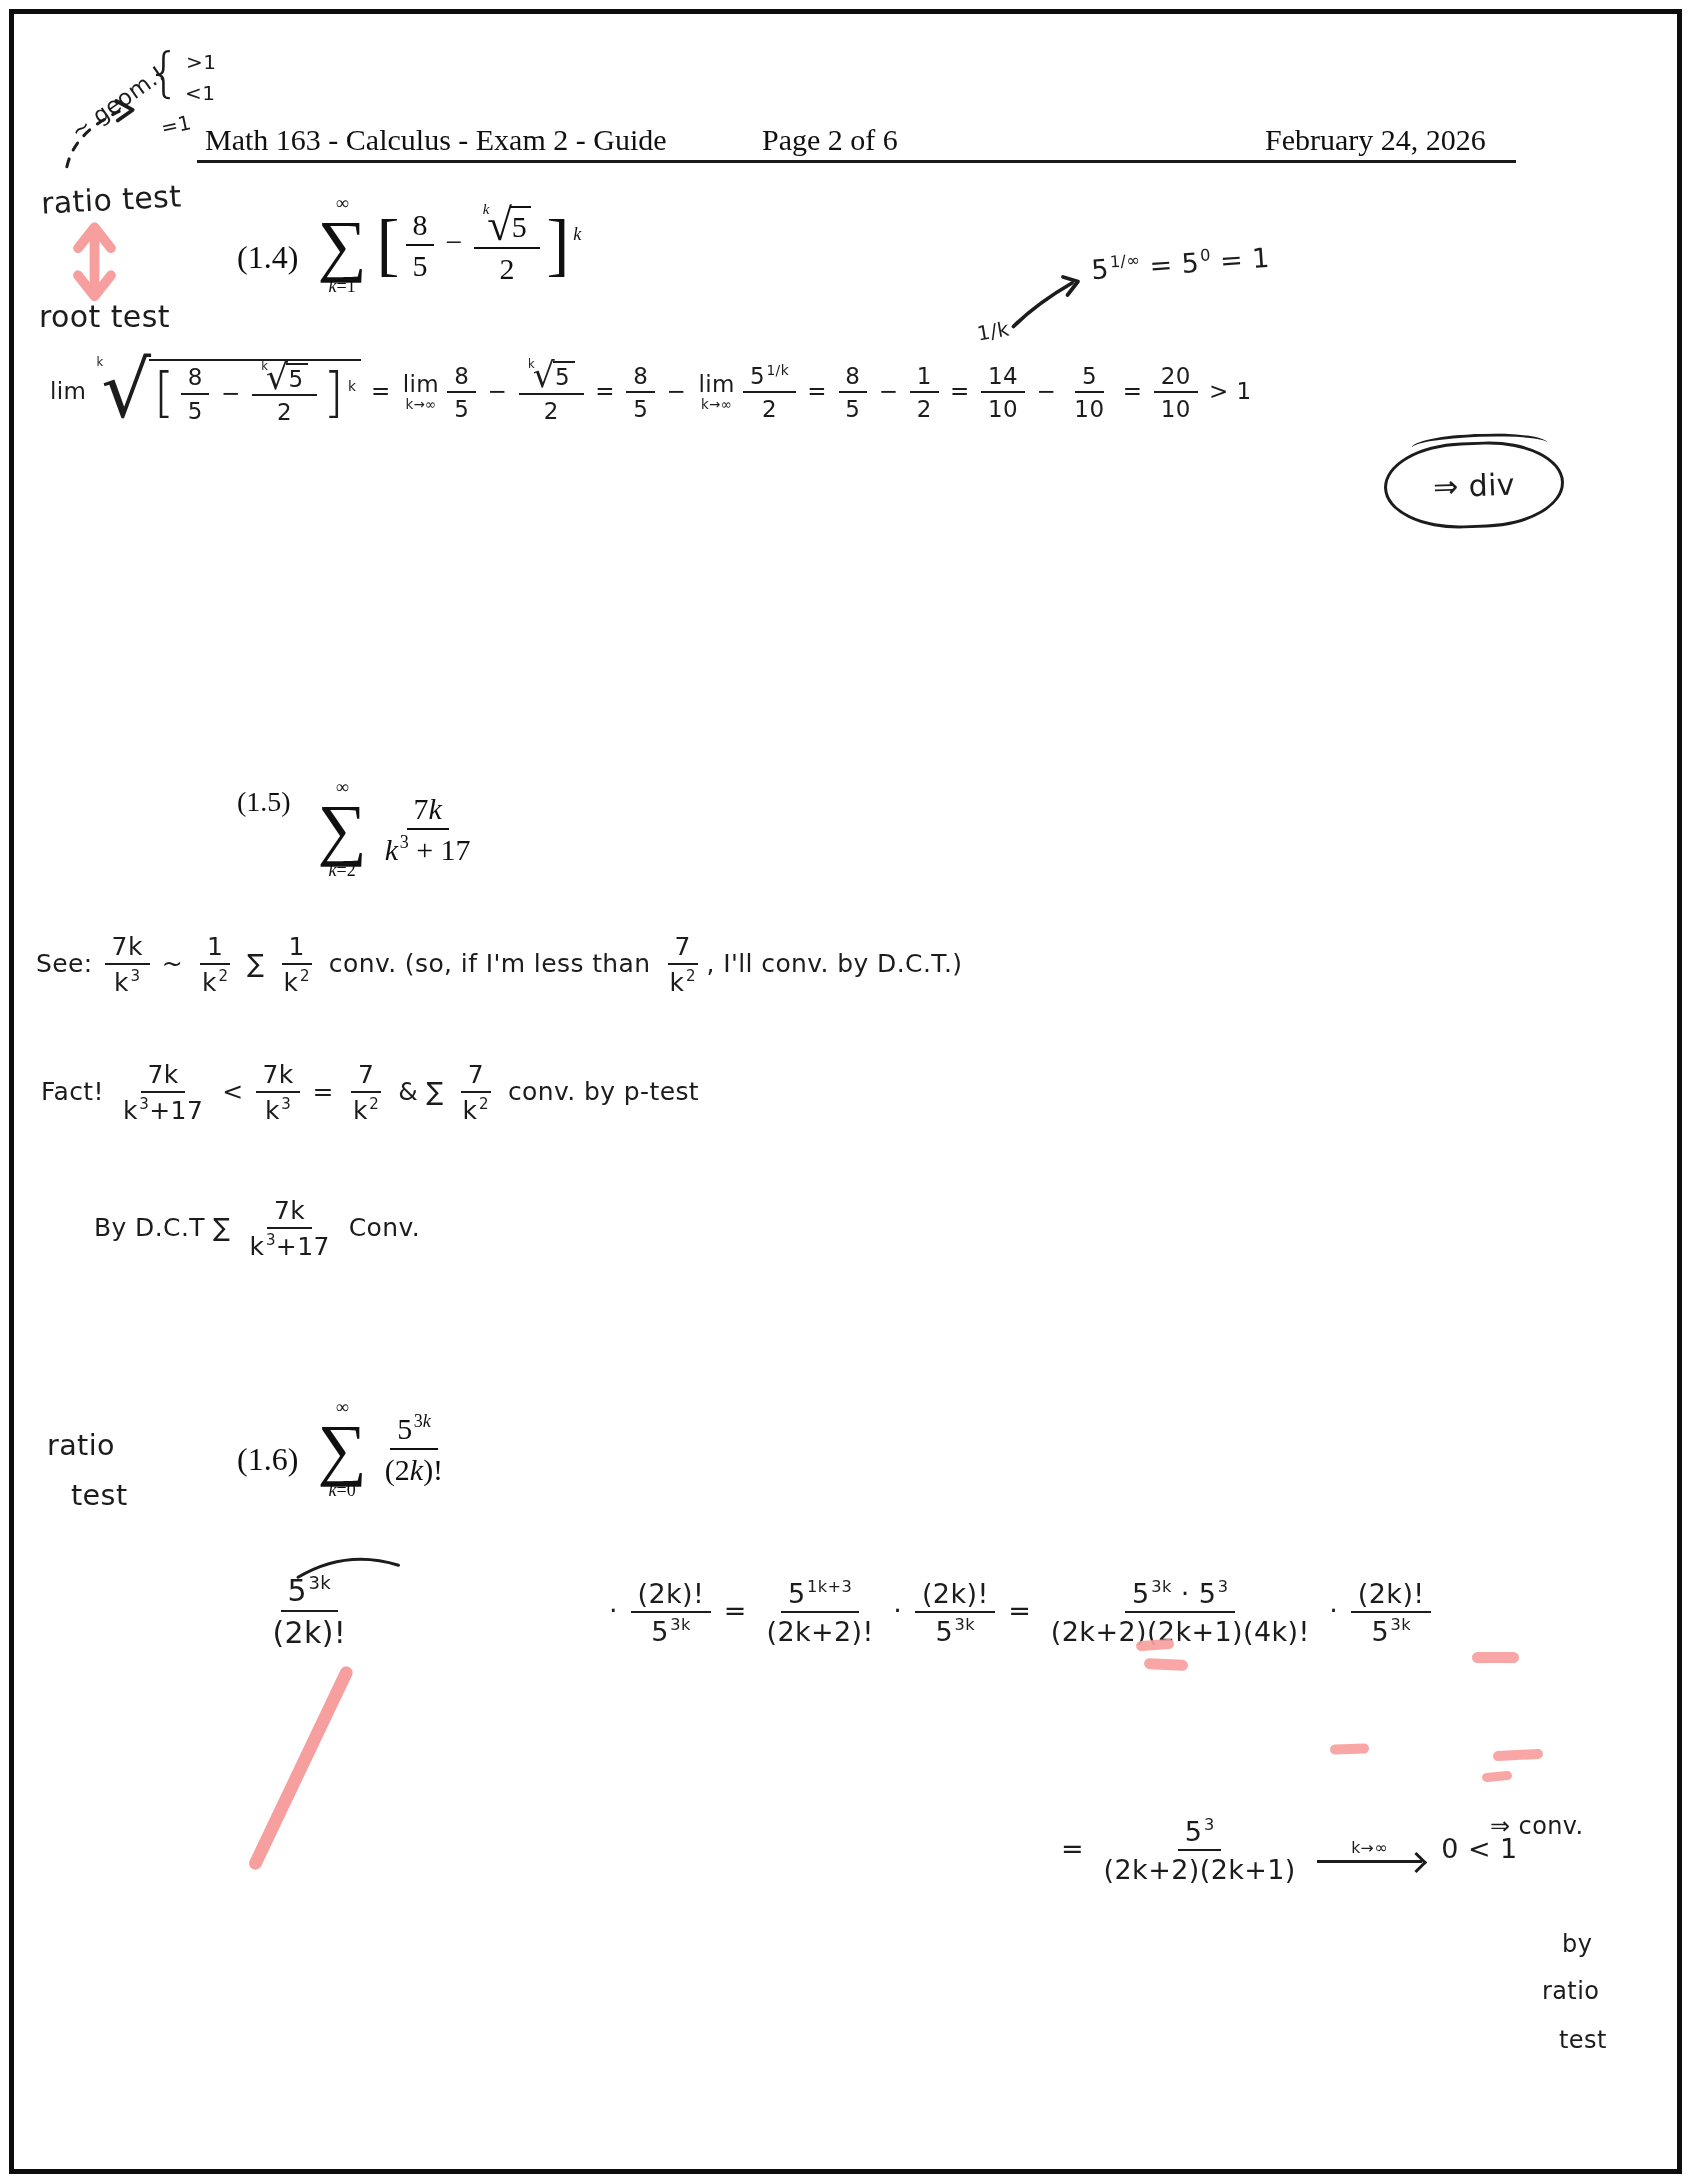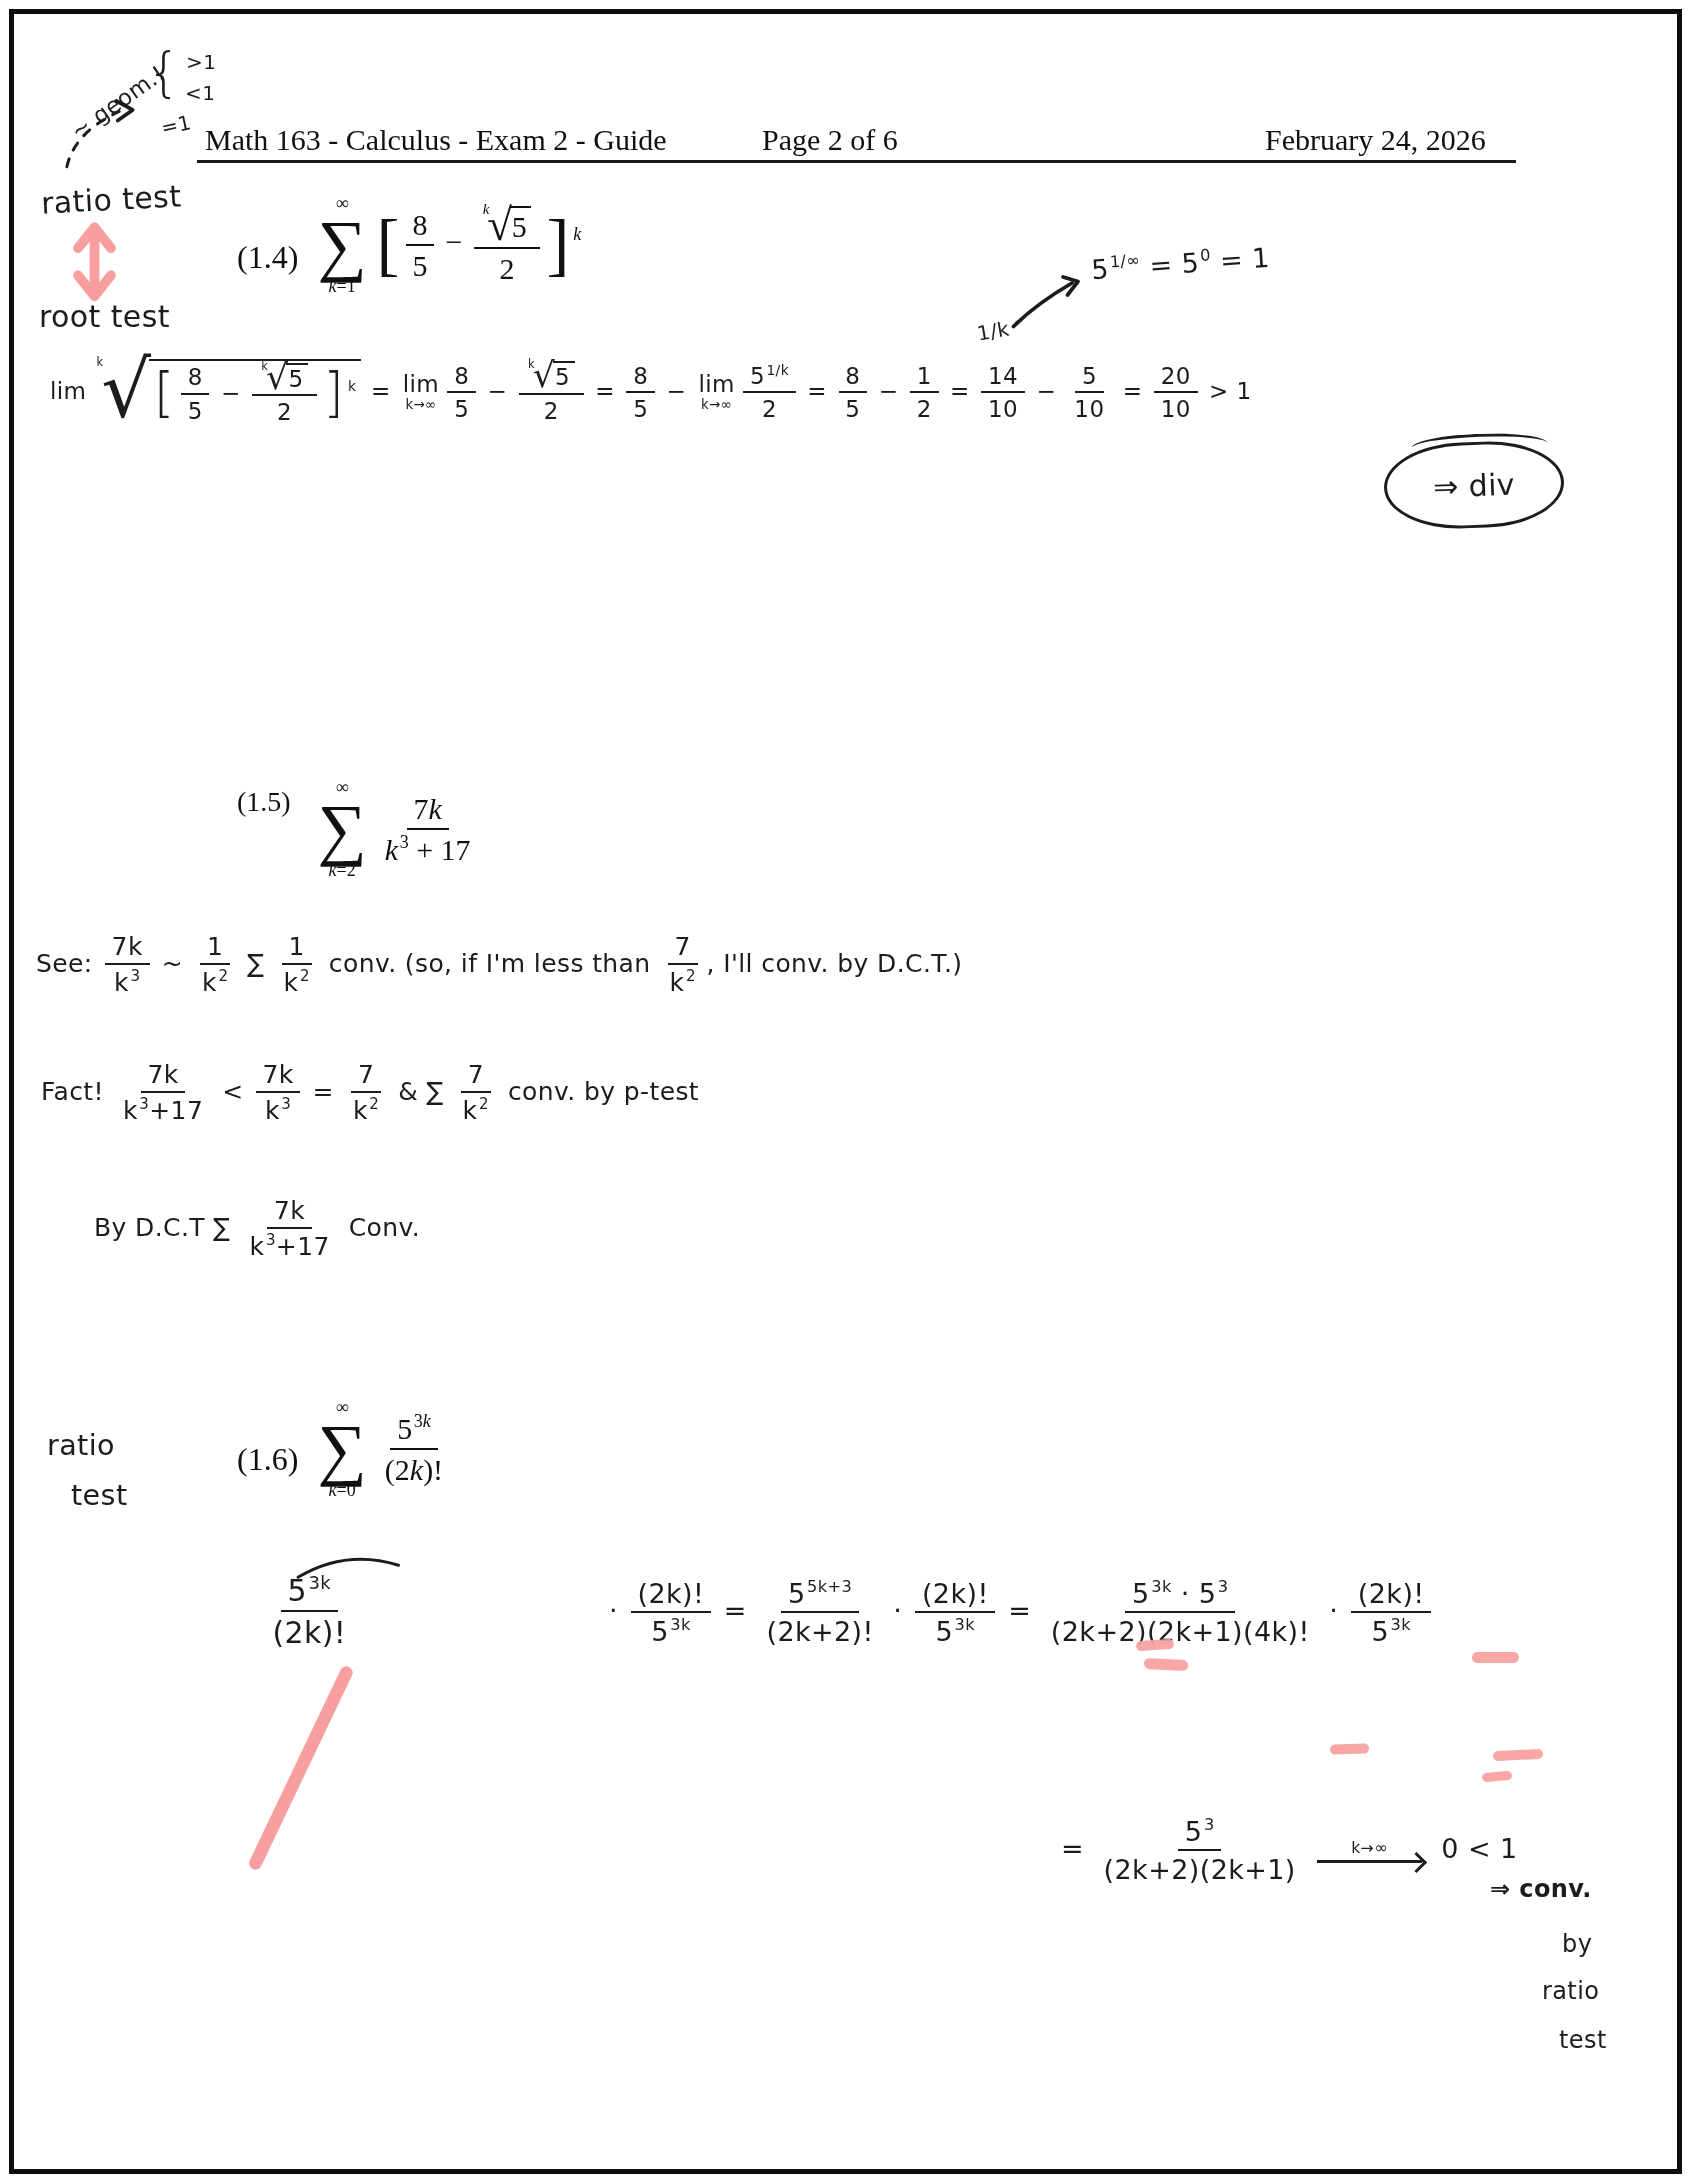--- a/index.html
+++ b/index.html
@@ -207,41 +207,41 @@
   <div class="mline hw" style="left:225px;top:1553px;font-size:30px;"><span class="fr fr-big">
         <span class="de"><span class="fr">
             <span class="nu">5<span class="msup">3k</span></span>
             <span class="de">(2k)!</span>
           </span></span>
       </span></div>
   <div class="mline hw" style="left:609px;top:1578px;font-size:27px;">· <span class="fr">
         <span class="nu">(2k)!</span>
         <span class="de">5<span class="msup">3k</span></span>
       </span> = <span class="fr">
-        <span class="nu">5<span class="msup">5k+3</span></span>
+        <span class="nu">5<span class="msup">1k+3</span></span>
         <span class="de">(2k+2)!</span>
       </span> · <span class="fr">
         <span class="nu">(2k)!</span>
         <span class="de">5<span class="msup">3k</span></span>
       </span> = <span class="fr">
         <span class="nu">5<span class="msup">3k</span> · 5<span class="msup">3</span></span>
         <span class="de">(2k+2)(2k+1)(4k)!</span>
       </span> · <span class="fr">
         <span class="nu">(2k)!</span>
         <span class="de">5<span class="msup">3k</span></span>
       </span></div>
   <div class="mline hw" style="left:1061px;top:1780px;font-size:27px;margin-top:36px;">= <span class="fr">
         <span class="nu">5<span class="msup">3</span></span>
         <span class="de">(2k+2)(2k+1)</span>
       </span><span class="arrc">
         <span class="albl">k→∞</span>
         <span class="abar"></span>
       </span>  0 &lt; 1</div>
 
-  <div class="abs hw" style="left:1490px;top:1875px;font-size:24px;font-weight:bold;">⇒ conv.</div>
+  <div class="abs hw" style="left:1490px;top:1812px;font-size:24px;">⇒ conv.</div>
   <div class="abs hw" style="left:1562px;top:1930px;font-size:24px;">by</div>
   <div class="abs hw" style="left:1542px;top:1977px;font-size:24px;">ratio</div>
   <div class="abs hw" style="left:1559px;top:2026px;font-size:24px;">test</div>
 
   <svg class="abs" style="left:230px;top:1662px;" width="135" height="218" viewBox="0 0 180 290">
     <line x1="155" y1="14" x2="34" y2="268" stroke="#f79e9e" stroke-width="17" stroke-linecap="round"></line>
   </svg>
   <div class="pinkmark" style="left:1136px;top:1640px;width:38px;height:9.8px;transform:rotate(-4deg);"></div>
   <div class="pinkmark" style="left:1144px;top:1659px;width:44px;height:11.3px;transform:rotate(3deg);"></div>
   <div class="pinkmark" style="left:1330px;top:1744px;width:39px;height:9.8px;transform:rotate(-2deg);"></div>

